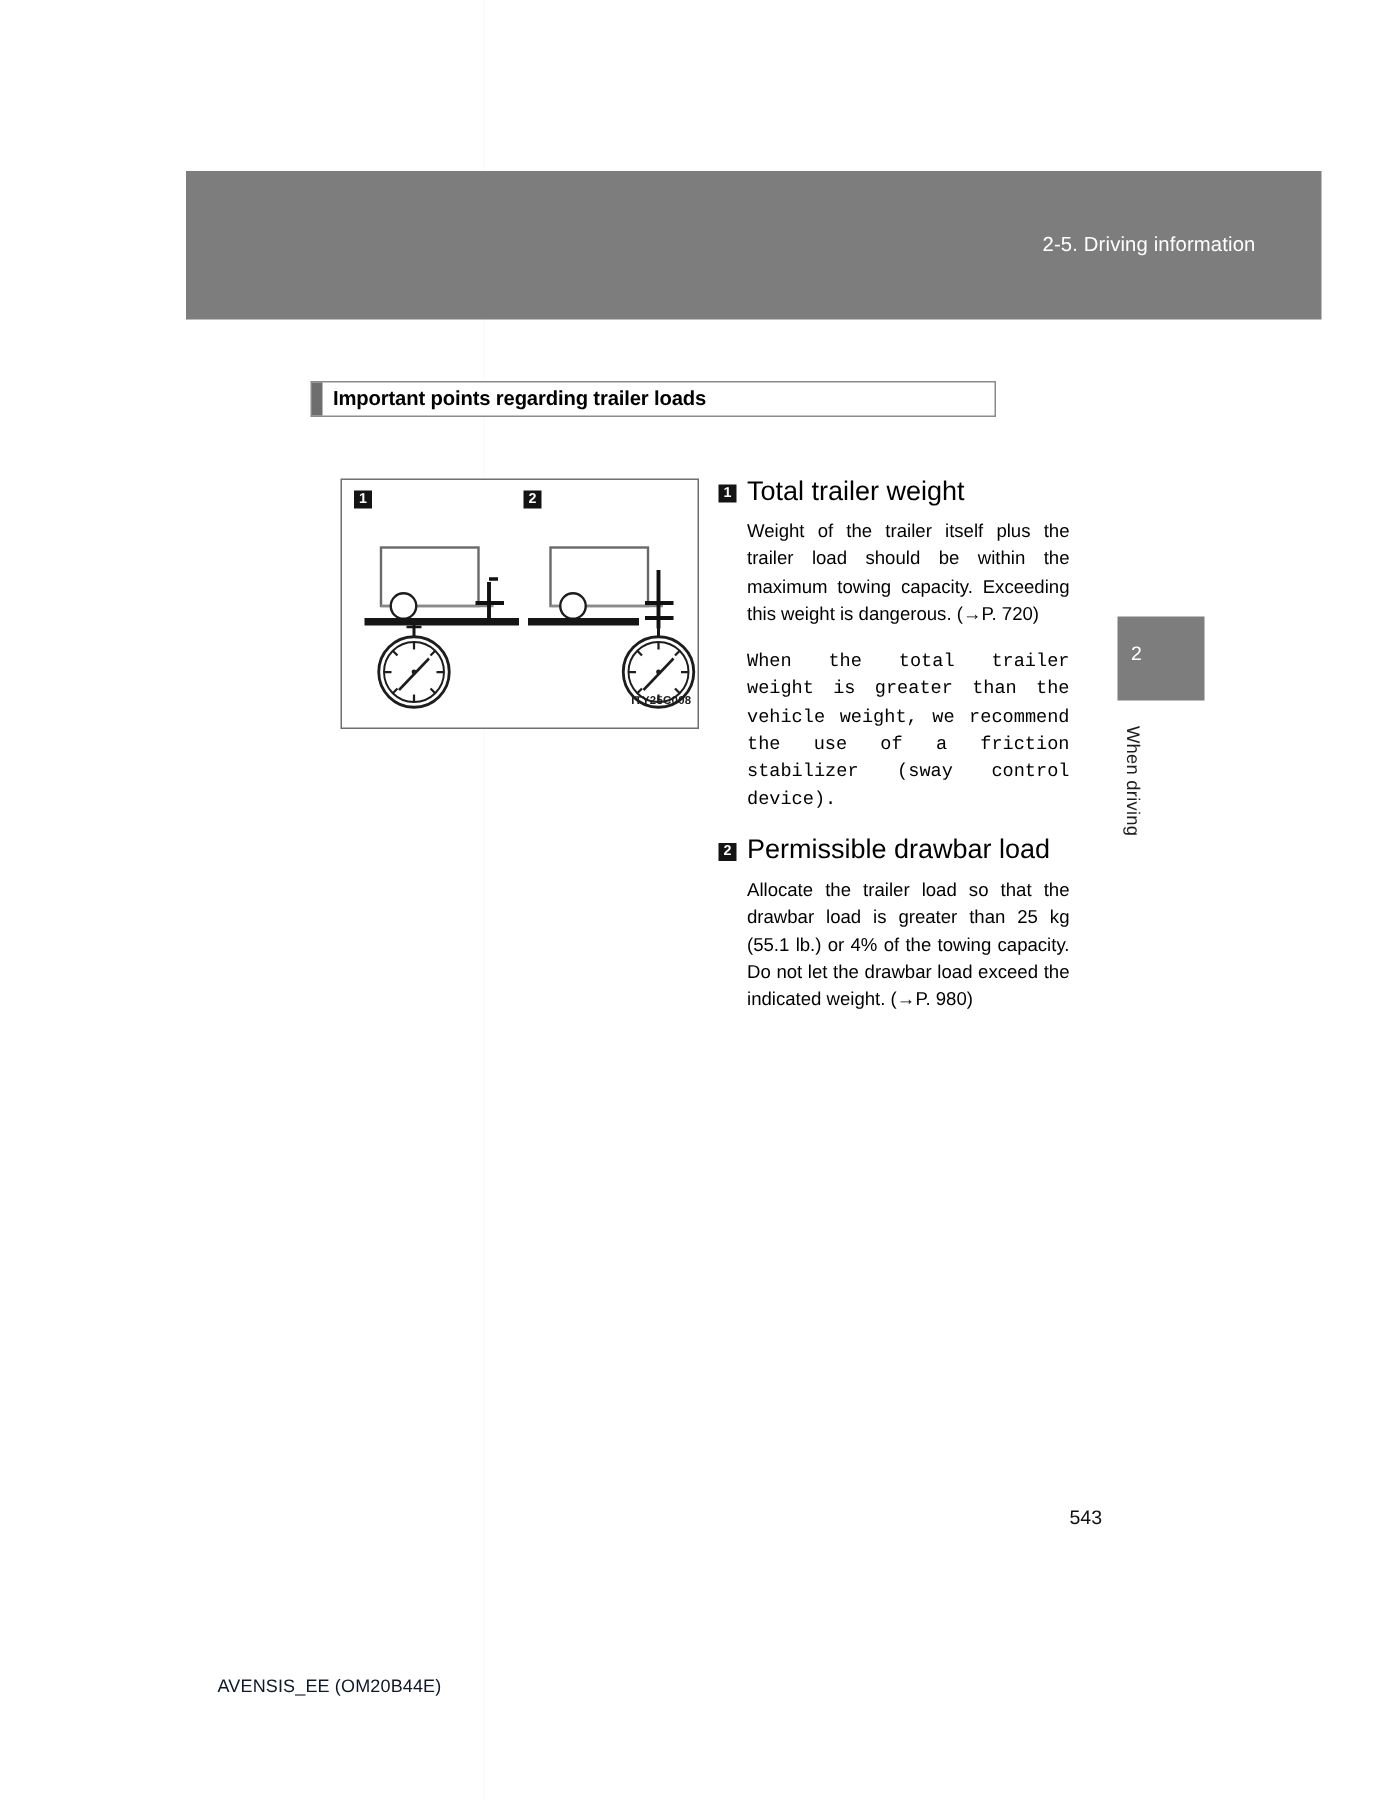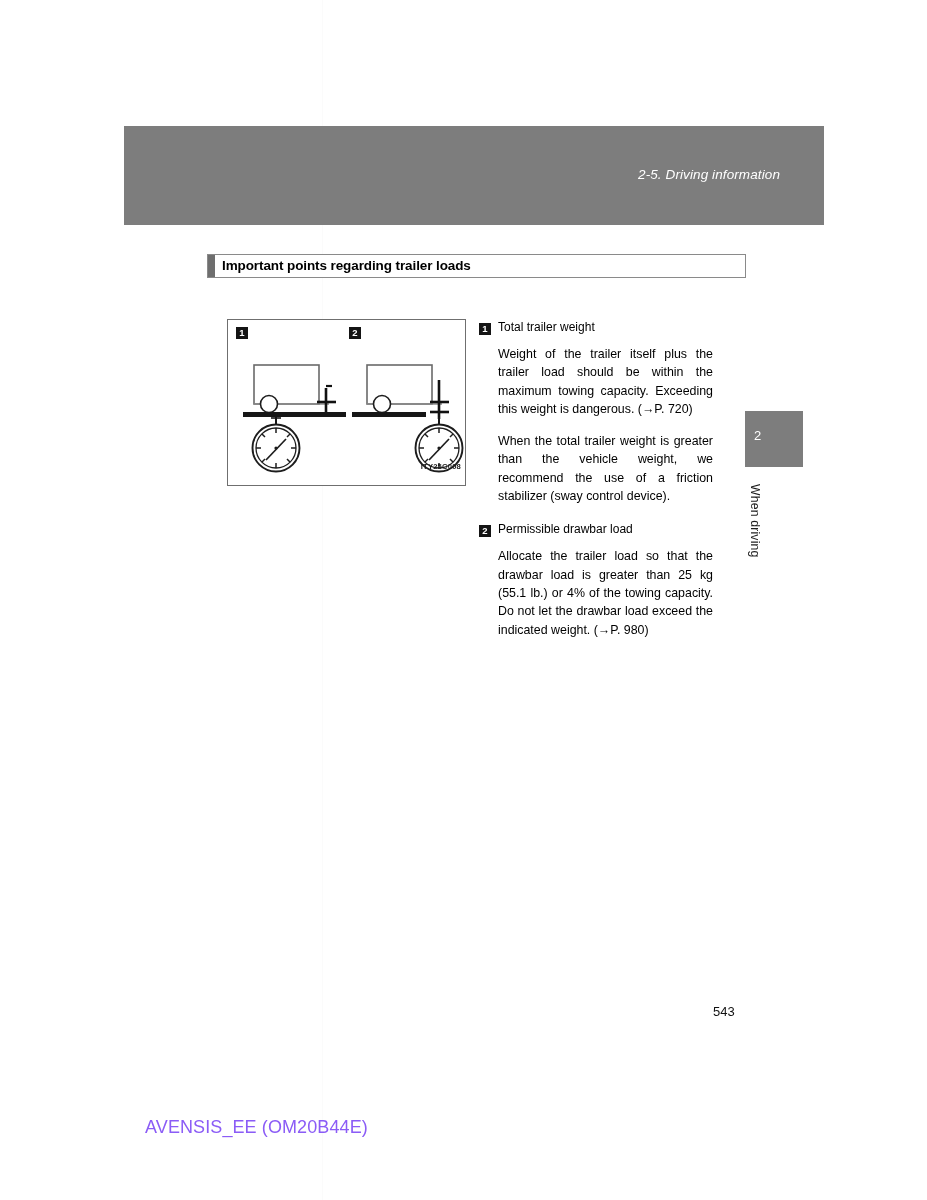--- a/index.html
+++ b/index.html
@@ -29,42 +29,41 @@
     top: 0;
     width: 1px;
     height: 1200px;
     background: #fbfbfb;
   }
 
   
   .header-band {
     position: absolute;
     left: 124px;
-    top: 126px;
-    width: 700px;
+    top: 114px;
+    width: 757px;
     height: 99px;
     background: #7d7d7d;
-    font-style: italic;
   }
   .header-title {
     position: absolute;
     right: 44px;
     top: 41px;
     font-size: 13.5px;
     color: #ffffff;
     letter-spacing: 0.1px;
     white-space: nowrap;
   }
 
   
   .section-bar {
     position: absolute;
     left: 207px;
     top: 254px;
-    width: 539px;
+    width: 457px;
     height: 24px;
     border: 1px solid #8a8a8a;
     background: #ffffff;
     box-sizing: border-box;
   }
   .section-bar-accent {
     position: absolute;
     left: 0;
     top: 0;
     width: 7px;
@@ -156,33 +155,33 @@
     display: flex;
     align-items: flex-start;
     margin-bottom: 9px;
   }
   .item-head .chip {
     margin-top: 4px;
     margin-right: 7px;
     flex: 0 0 auto;
   }
   .item-head-label {
-    font-size: 12px;
+    font-size: 18px;
     line-height: 17px;
     white-space: nowrap;
   }
   .para {
     font-size: 12.4px;
     line-height: 18.3px;
     text-align: justify;
     text-align-last: left;
     margin: 0 0 14px 19px;
     width: 215px;
   }
-  .para.tight { margin-bottom: 12px; }
+  .para.tight { margin-bottom: 12px; font-family: Liberation Mono, monospace; }
 
   .gap-before-2 { margin-top: 16px; }
 
   
   .chapter-tab {
     position: absolute;
     left: 745px;
     top: 411px;
     width: 58px;
     height: 56px;
@@ -212,22 +211,22 @@
     position: absolute;
     left: 713px;
     top: 1004px;
     font-size: 13px;
     color: #111111;
   }
   .footer-code {
     position: absolute;
     left: 145px;
     top: 1117px;
-    font-size: 18px;
-    color: #8b5cf6;
+    font-size: 12px;
+    color: #0f172a;
     letter-spacing: 0.1px;
   }
 </style>
 </head>
 <body>
 
 <div class="page">
 
   <div class="fold-line"></div>
 

